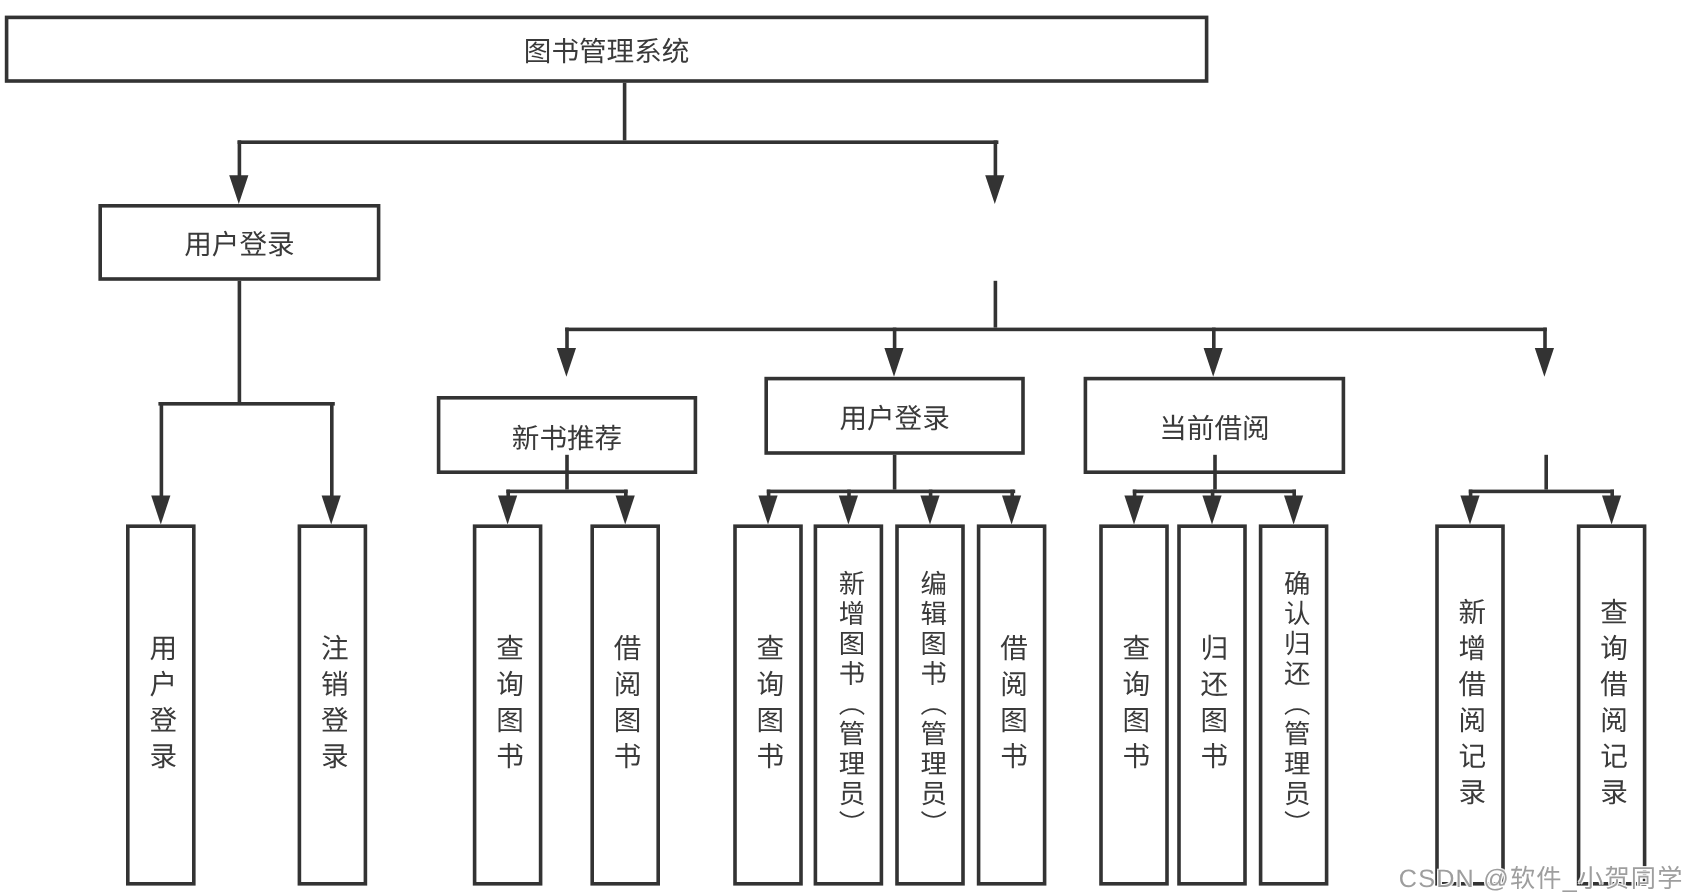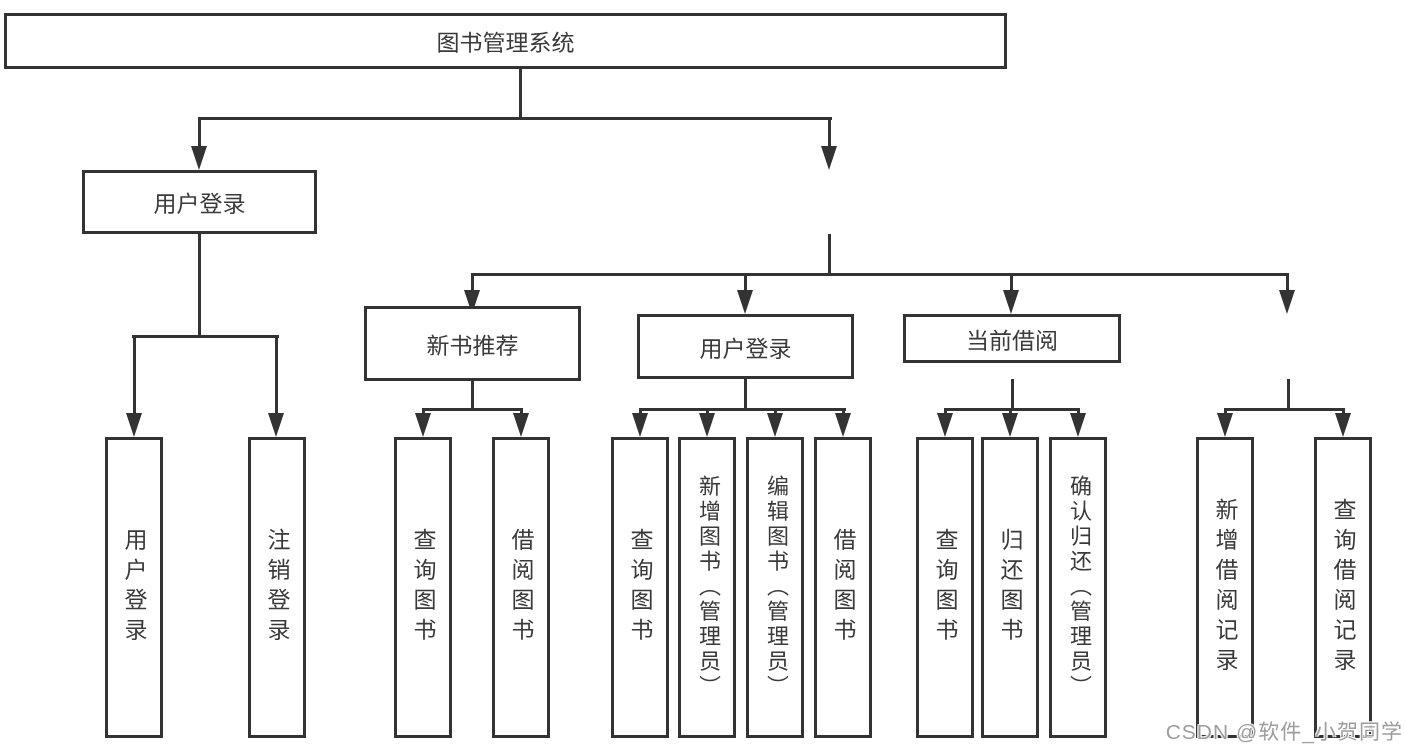--- a/index.html
+++ b/index.html
@@ -101,27 +101,27 @@
   <div class="lh" style="left:471px; top:273px; width:818px;"></div>
   <div class="lv" style="left:471px; top:273px; height:18px;"></div>
   <div class="arrow" style="left:464px; top:290px;"></div>
   <div class="lv" style="left:744px; top:273px; height:18px;"></div>
   <div class="arrow" style="left:737px; top:290px;"></div>
   <div class="lv" style="left:1010px; top:273px; height:18px;"></div>
   <div class="arrow" style="left:1003px; top:290px;"></div>
   <div class="lv" style="left:1286px; top:273px; height:18px;"></div>
   <div class="arrow" style="left:1279px; top:290px;"></div>
 
-  <div class="box" style="left:364px; top:306px; width:217px; height:75px;align-items:center;">
+  <div class="box" style="left:364px; top:330px; width:217px; height:65px;align-items:center;">
     <span>新书推荐</span>
   </div>
   <div class="box" style="left:637px; top:314px; width:217px; height:65px;">
     <span>用户登录</span>
   </div>
-  <div class="box" style="left:903px; top:314px; width:218px; height:49px;">
+  <div class="box" style="left:903px; top:314px; width:218px; height:81px;">
     <span>当前借阅</span>
   </div>
 
   <div class="lv" style="left:471px; top:379px; height:29px;"></div>
   <div class="lh" style="left:422px; top:408px; width:101px;"></div>
   <div class="lv" style="left:422px; top:408px; height:6px;"></div>
   <div class="arrow" style="left:415px; top:413px;"></div>
   <div class="lv" style="left:520px; top:408px; height:6px;"></div>
   <div class="arrow" style="left:513px; top:413px;"></div>
 

